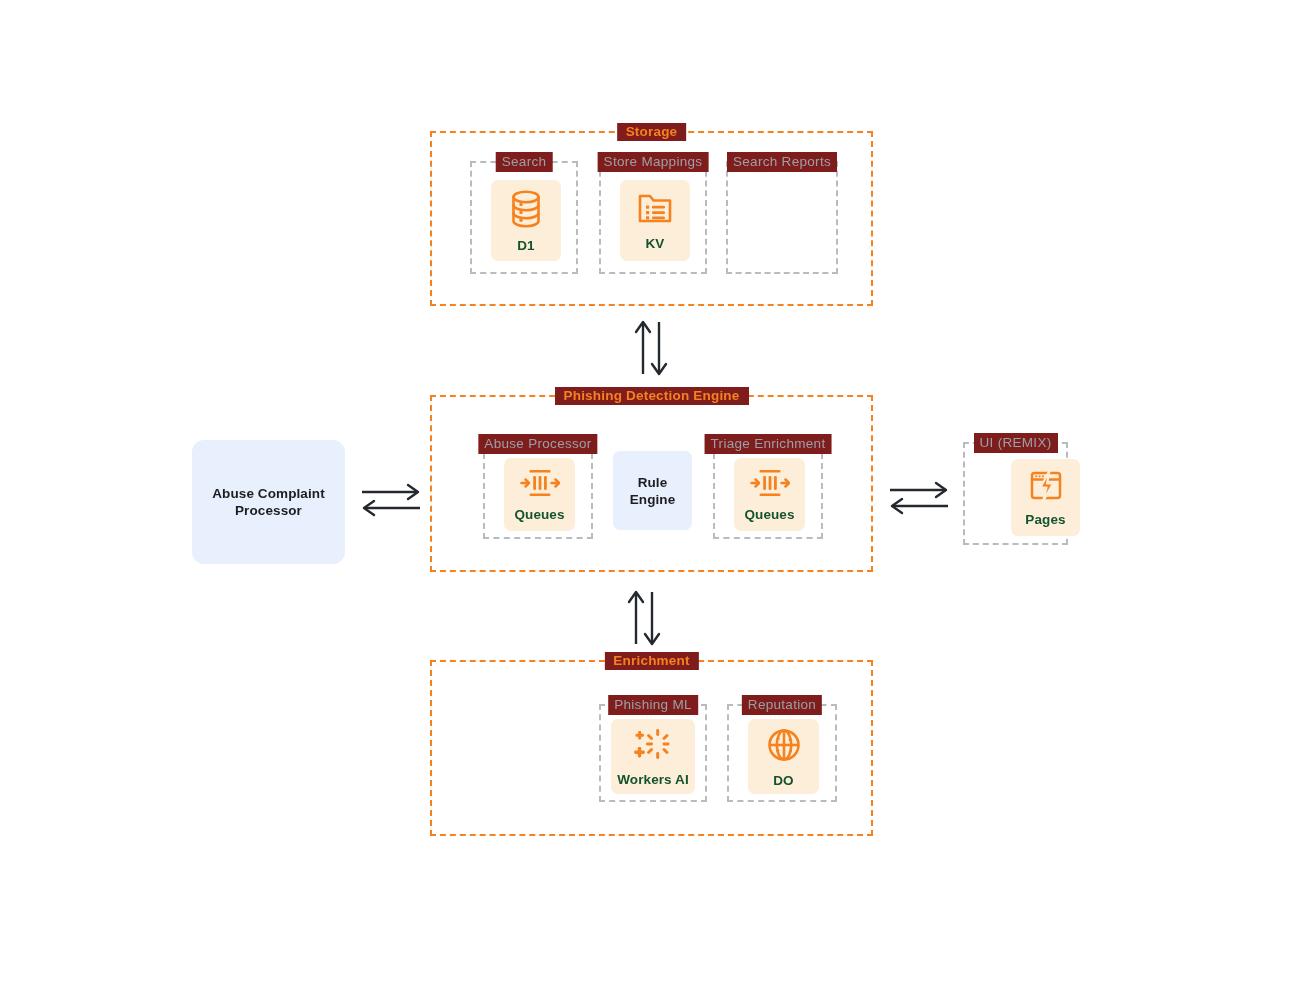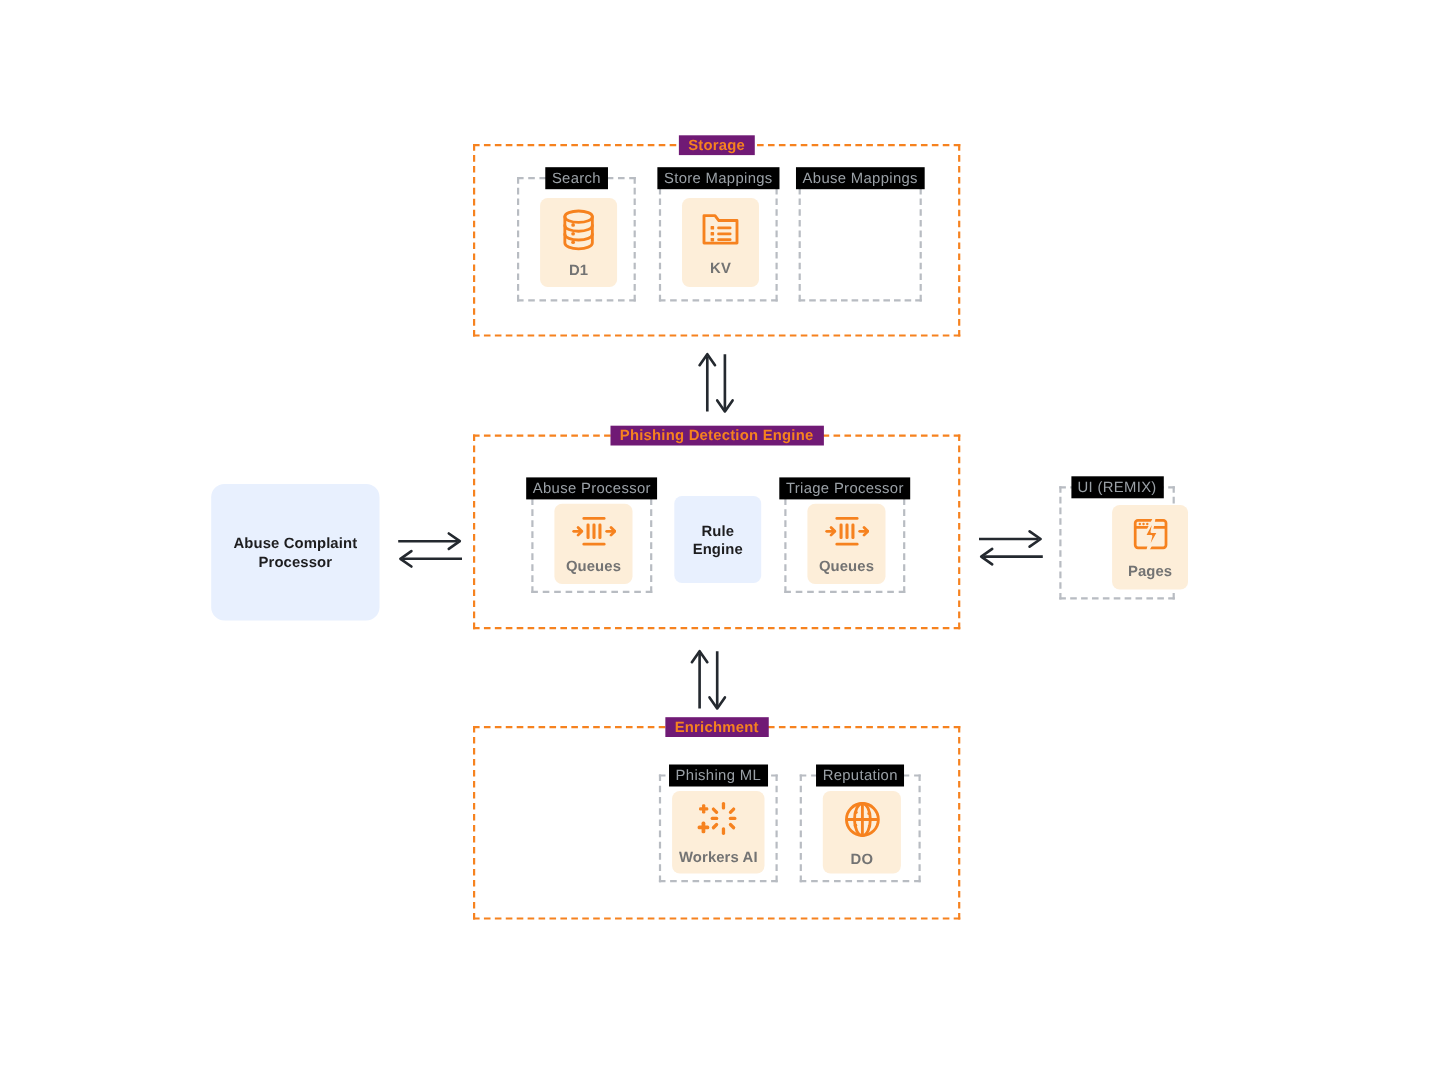--- a/index.html
+++ b/index.html
@@ -24,21 +24,21 @@
     position: absolute;
     border: 2px dashed #f6821f;
     box-sizing: border-box;
     background: #ffffff;
   }
   .group-title {
     position: absolute;
     top: -10px;
     left: 50%;
     transform: translateX(-50%);
-    background: #701a75;
+    background: #7f1d1d;
     padding: 0 9px;
     color: #f6821f;
     font-size: 13.5px;
     font-weight: bold;
     letter-spacing: 0.2px;
     white-space: nowrap;
     line-height: 18px;
   }
 
   
@@ -46,21 +46,21 @@
     position: absolute;
     border: 2px dashed #b8bcc2;
     box-sizing: border-box;
     background: #ffffff;
   }
   .subgroup-title {
     position: absolute;
     top: -11px;
     left: 50%;
     transform: translateX(-50%);
-    background: #000000;
+    background: #7f1d1d;
     padding: 0 6px;
     color: #9aa0a6;
     font-size: 13.5px;
     font-weight: normal;
     letter-spacing: 0.3px;
     white-space: nowrap;
     line-height: 20px;
   }
 
   
@@ -75,21 +75,21 @@
     justify-content: center;
   }
   .card .icon {
     display: block;
     line-height: 0;
   }
   .card .card-label {
     margin-top: 9px;
     font-size: 13.5px;
     font-weight: bold;
-    color: #737373;
+    color: #14532d;
     white-space: nowrap;
     text-align: center;
     letter-spacing: 0.1px;
   }
 
   
   .bluebox {
     position: absolute;
     background: #e8f0fe;
     border-radius: 7px;
@@ -173,21 +173,21 @@
               <rect x="16" y="20.3" width="13" height="2.6" rx="1.2"></rect>
               <rect x="16" y="25.6" width="13" height="2.6" rx="1.2"></rect>
             </g>
           </svg>
         </span>
         <span class="card-label">KV</span>
       </div>
     </div>
 
     <div class="subgroup" style="left:294px; top:28px; width:112px; height:113px;">
-      <div class="subgroup-title">Abuse Mappings</div>
+      <div class="subgroup-title">Search Reports</div>
     </div>
   </div>
 
   <div class="arrow" style="left:629px; top:320px; width:46px; height:58px;">
     <svg width="46" height="58" viewBox="0 0 46 58">
       <g stroke="#24292f" stroke-width="2.4" fill="none">
         <line x1="14" y1="54" x2="14" y2="4"></line>
         <polyline points="7,12 14,2 21,12" stroke-linecap="round" stroke-linejoin="round"></polyline>
         <line x1="30" y1="2" x2="30" y2="52"></line>
         <polyline points="23,44 30,54 37,44" stroke-linecap="round" stroke-linejoin="round"></polyline>
@@ -223,21 +223,21 @@
     </div>
 
     <div class="bluebox" style="left:181px; top:54px; width:79px; height:79px;">
       <div>
         <span>Rule</span><br>
         <span>Engine</span>
       </div>
     </div>
 
     <div class="subgroup" style="left:281px; top:46px; width:110px; height:96px;">
-      <div class="subgroup-title">Triage Processor</div>
+      <div class="subgroup-title">Triage Enrichment</div>
       <div class="card" style="left:19px; top:13px; width:71px; height:73px;">
         <span class="icon">
           <svg width="40" height="30" viewBox="0 0 40 30">
             <g fill="#f6821f">
               <rect x="9.5" y="2" width="21" height="2.6" rx="1.2"></rect>
               <rect x="9.5" y="25.4" width="21" height="2.6" rx="1.2"></rect>
               <rect x="13.2" y="8" width="2.8" height="14" rx="1.2"></rect>
               <rect x="18.6" y="8" width="2.8" height="14" rx="1.2"></rect>
               <rect x="24" y="8" width="2.8" height="14" rx="1.2"></rect>
             </g>

